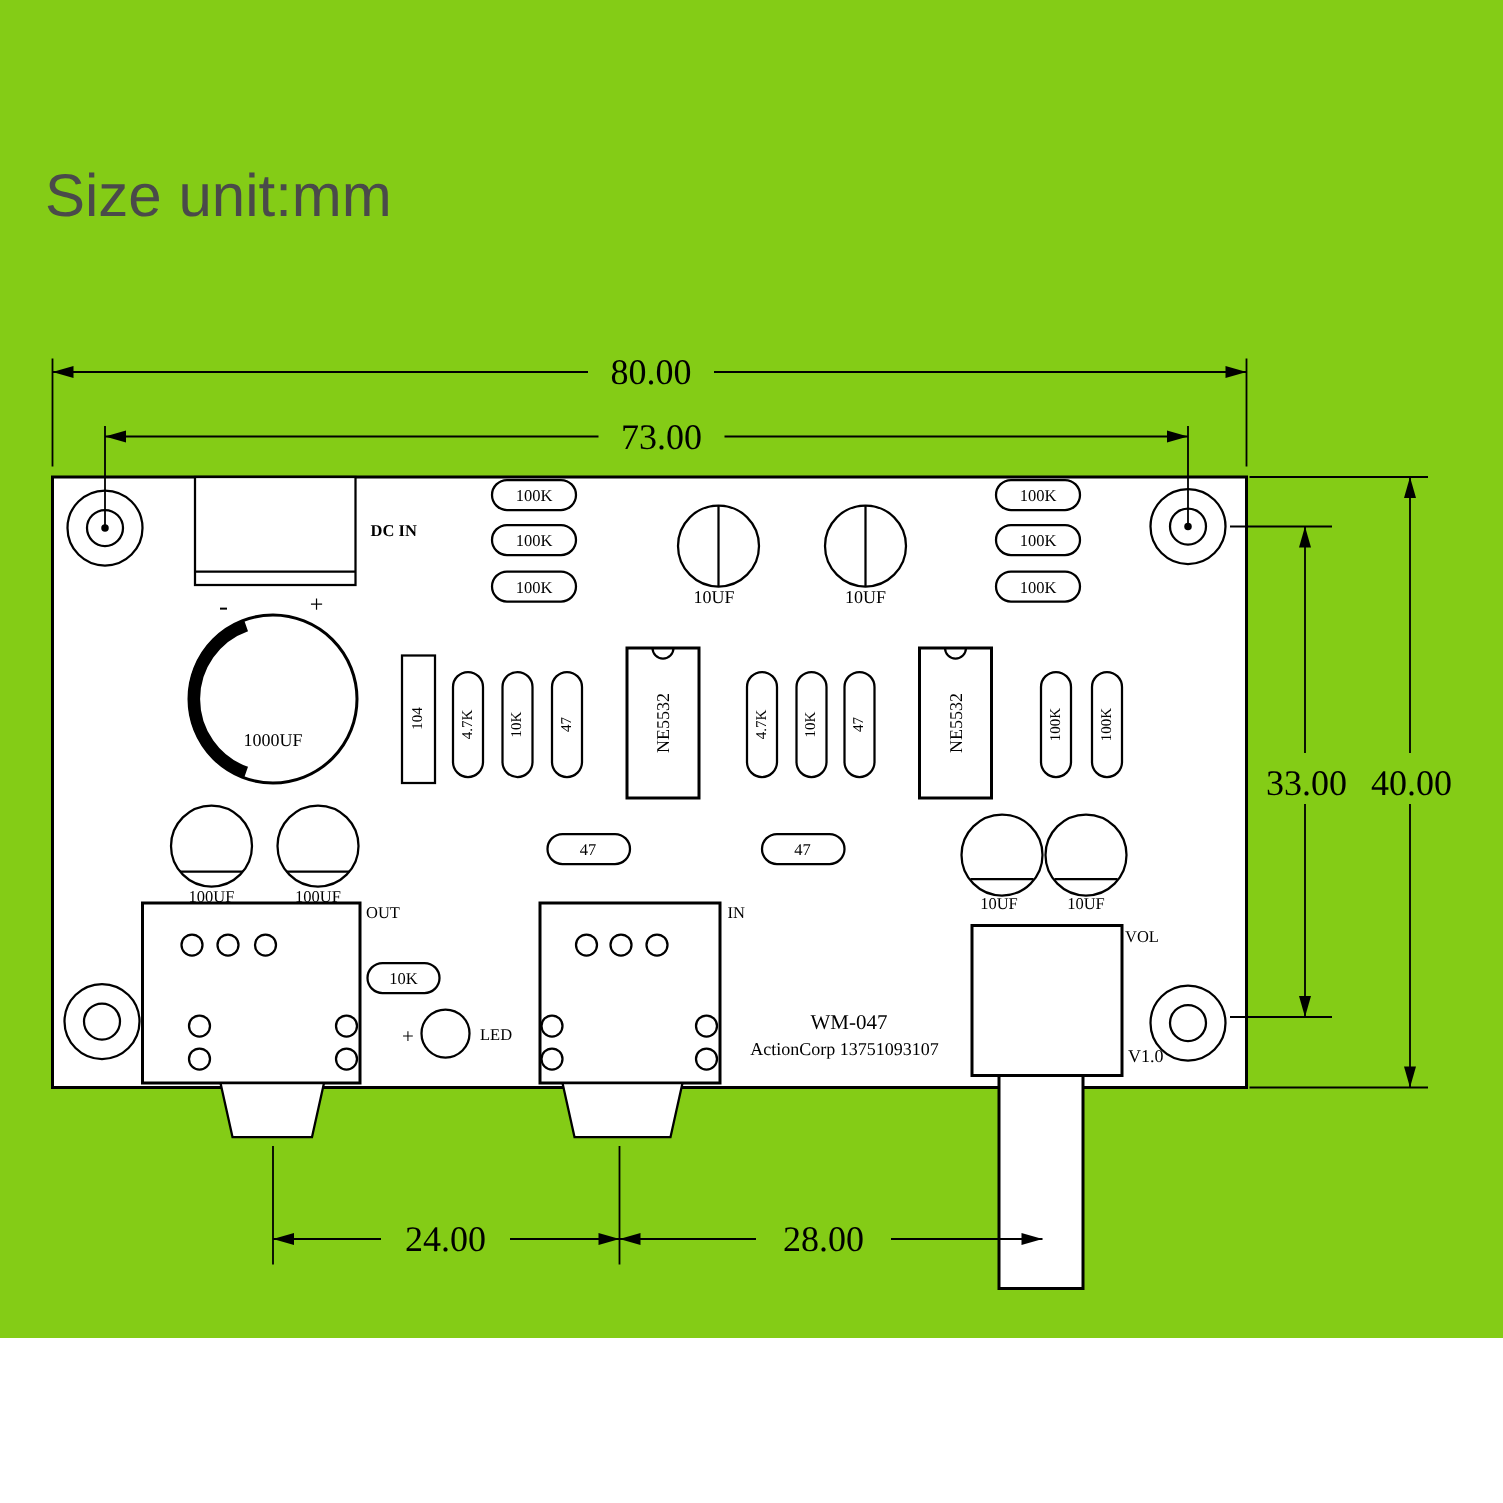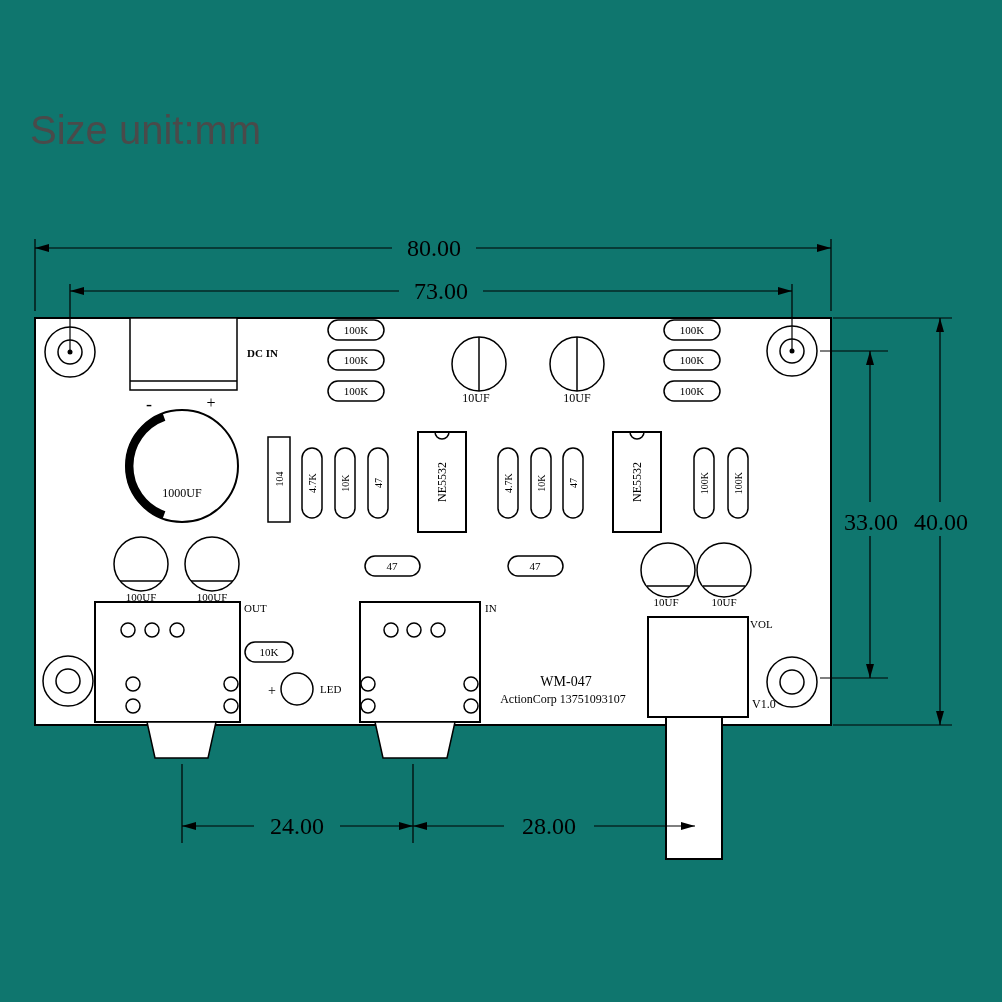--- a/index.html
+++ b/index.html
@@ -1,16 +1,16 @@
 <!DOCTYPE html>
 <html><head>
 <meta charset="utf-8">
 <style>
   html,body{margin:0;padding:0;background:#fff;}
-  .canvas{width:1002px;height:1002px;background:#0f766e;position:relative;overflow:hidden;text-align:right;}
+  .canvas{width:1002px;height:892px;background:#84cc16;position:relative;overflow:hidden;text-align:right;}
   svg{display:block;}
   .title-text{font-family:"Liberation Sans","DejaVu Sans",sans-serif;font-size:40px;fill:#4a4a4a;}
   .dim-text{font-family:"Liberation Serif","DejaVu Serif",serif;font-size:24px;fill:#000;}
   .lbl{font-family:"Liberation Serif","DejaVu Serif",serif;fill:#000;}
   .outline{fill:#fff;stroke:#000;stroke-width:2;}
   .thin{fill:#fff;stroke:#000;stroke-width:1.5;}
   .nofill{fill:none;stroke:#000;stroke-width:1.5;}
   .thick-arc{fill:none;stroke:#000;stroke-width:8;}
   .dim{fill:none;stroke:#000;stroke-width:1.2;}
   .arrow{fill:#000;stroke:none;}

